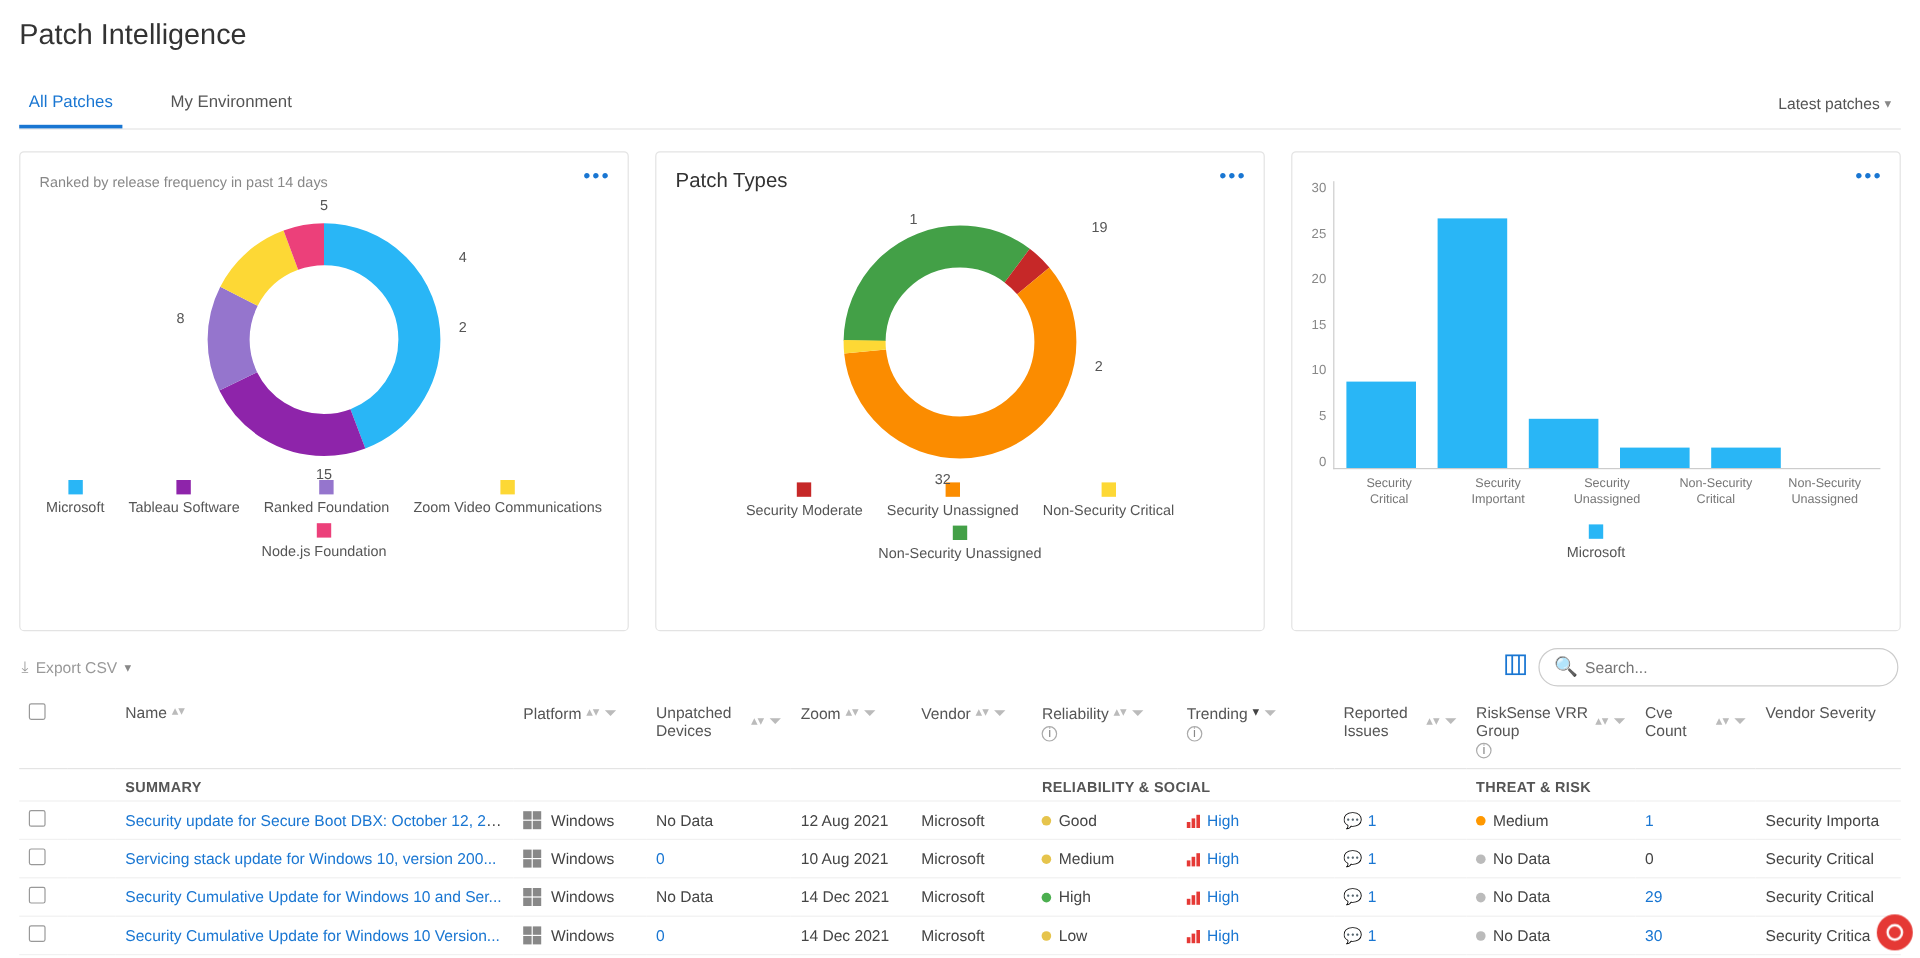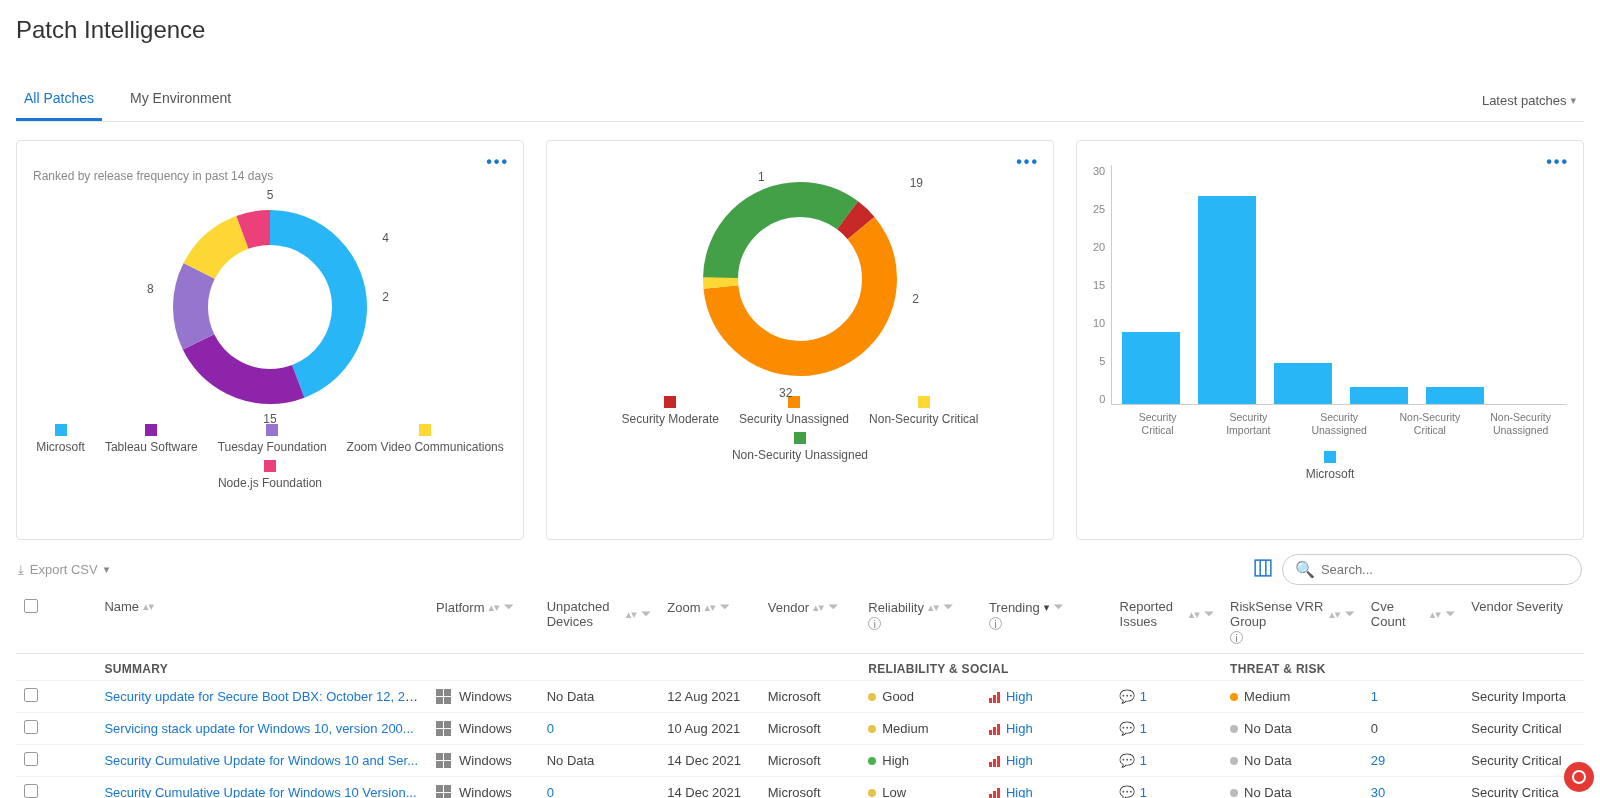--- a/index.html
+++ b/index.html
@@ -1,27 +1,27 @@
 <!DOCTYPE html>
 <html><head>
 <meta charset="utf-8">
 <style>
 *{box-sizing:border-box;margin:0;padding:0;font-family:"Segoe UI",Arial,sans-serif}
 body{background:#fff;color:#333;width:1600px}
 .page{padding:16px 16px 0 16px}
-h1{font-size:24px;font-weight:400;color:#333;margin-bottom:36px}
+h1{font-size:24px;font-weight:400;color:#333;margin-bottom:22px}
 .tabbar{display:flex;justify-content:space-between;border-bottom:1px solid #e4e4e4;align-items:center}
-.tabs{display:flex;gap:20px}
+.tabs{display:flex;gap:32px}
 .tab{padding:10px 8px 12px;font-size:14px;color:#555;cursor:pointer}
 .tab.active{color:#1976d2;border-bottom:3px solid #1976d2;font-weight:500}
 .latest{font-size:13px;color:#555;padding-right:8px;display:flex;align-items:center;gap:4px;cursor:pointer}
 .cards{display:flex;gap:22px;margin-top:18px}
 .card{flex:1;border:1px solid #e3e3e3;border-radius:4px;padding:14px 16px 18px;position:relative;height:400px}
 .card-title{font-size:17px;color:#333;font-weight:400}
-.card-sub{font-size:12px;color:#888;margin-top:14px}
+.card-sub{font-size:12px;color:#888;margin-top:4px}
 .card-more{position:absolute;top:12px;right:14px;color:#1976d2;letter-spacing:2px;cursor:pointer;font-weight:700}
 .chartwrap{display:flex;flex-direction:column;align-items:center;height:calc(100% - 40px);justify-content:center}
 .donut{position:relative;width:210px;height:210px}
 .donut svg{width:210px;height:210px;transform:rotate(-90deg)}
 .dlabel{position:absolute;font-size:12px;color:#555}
 .legend{display:flex;flex-wrap:wrap;justify-content:center;gap:6px 20px;margin-top:12px;font-size:12px;color:#555}
 .legend .item{display:flex;flex-direction:column;align-items:center;gap:4px}
 .sw{width:12px;height:12px}
 .yaxis{display:flex;flex-direction:column;justify-content:space-between;font-size:11px;color:#888;height:240px;text-align:right;padding-right:6px}
 .bars{flex:1;display:flex;align-items:flex-end;gap:18px;height:240px;border-left:1px solid #ccc;border-bottom:1px solid #ccc;padding:0 10px}
@@ -104,36 +104,37 @@
           <div class="item">
               <span class="sw" style="background:#29b6f6"></span>
               <span>Microsoft</span>
             </div>
           <div class="item">
               <span class="sw" style="background:#8e24aa"></span>
               <span>Tableau Software</span>
             </div>
           <div class="item">
               <span class="sw" style="background:#9575cd"></span>
-              <span>Tuesday Foundation</span>
+              <span>Ranked Foundation</span>
             </div>
           <div class="item">
               <span class="sw" style="background:#fdd835"></span>
               <span>Zoom Video Communications</span>
             </div>
           <div class="item">
               <span class="sw" style="background:#ec407a"></span>
               <span>Node.js Foundation</span>
             </div>
         </div>
       </div>
     </div>
 
     <div class="card">
       <div class="card-more">•••</div>
+      <div class="card-title">Patch Types</div>
       <div class="chartwrap">
         <div class="donut">
           <svg viewBox="0 0 42 42">
             <circle cx="21" cy="21" r="15.9" fill="none" stroke="#43a047" stroke-width="7" stroke-dasharray="35.2 64.8" stroke-dashoffset="25"></circle>
             <circle cx="21" cy="21" r="15.9" fill="none" stroke="#c62828" stroke-width="7" stroke-dasharray="3.7 96.3" stroke-dashoffset="-10.2"></circle>
             <circle cx="21" cy="21" r="15.9" fill="none" stroke="#fb8c00" stroke-width="7" stroke-dasharray="59.3 40.7" stroke-dashoffset="-13.9"></circle>
             <circle cx="21" cy="21" r="15.9" fill="none" stroke="#fdd835" stroke-width="7" stroke-dasharray="1.9 98.1" stroke-dashoffset="-73.2"></circle>
           </svg>
           <span class="dlabel" style="top:2px;right:-18px">19</span>
           <span class="dlabel" style="top:56%;right:-14px">2</span>

